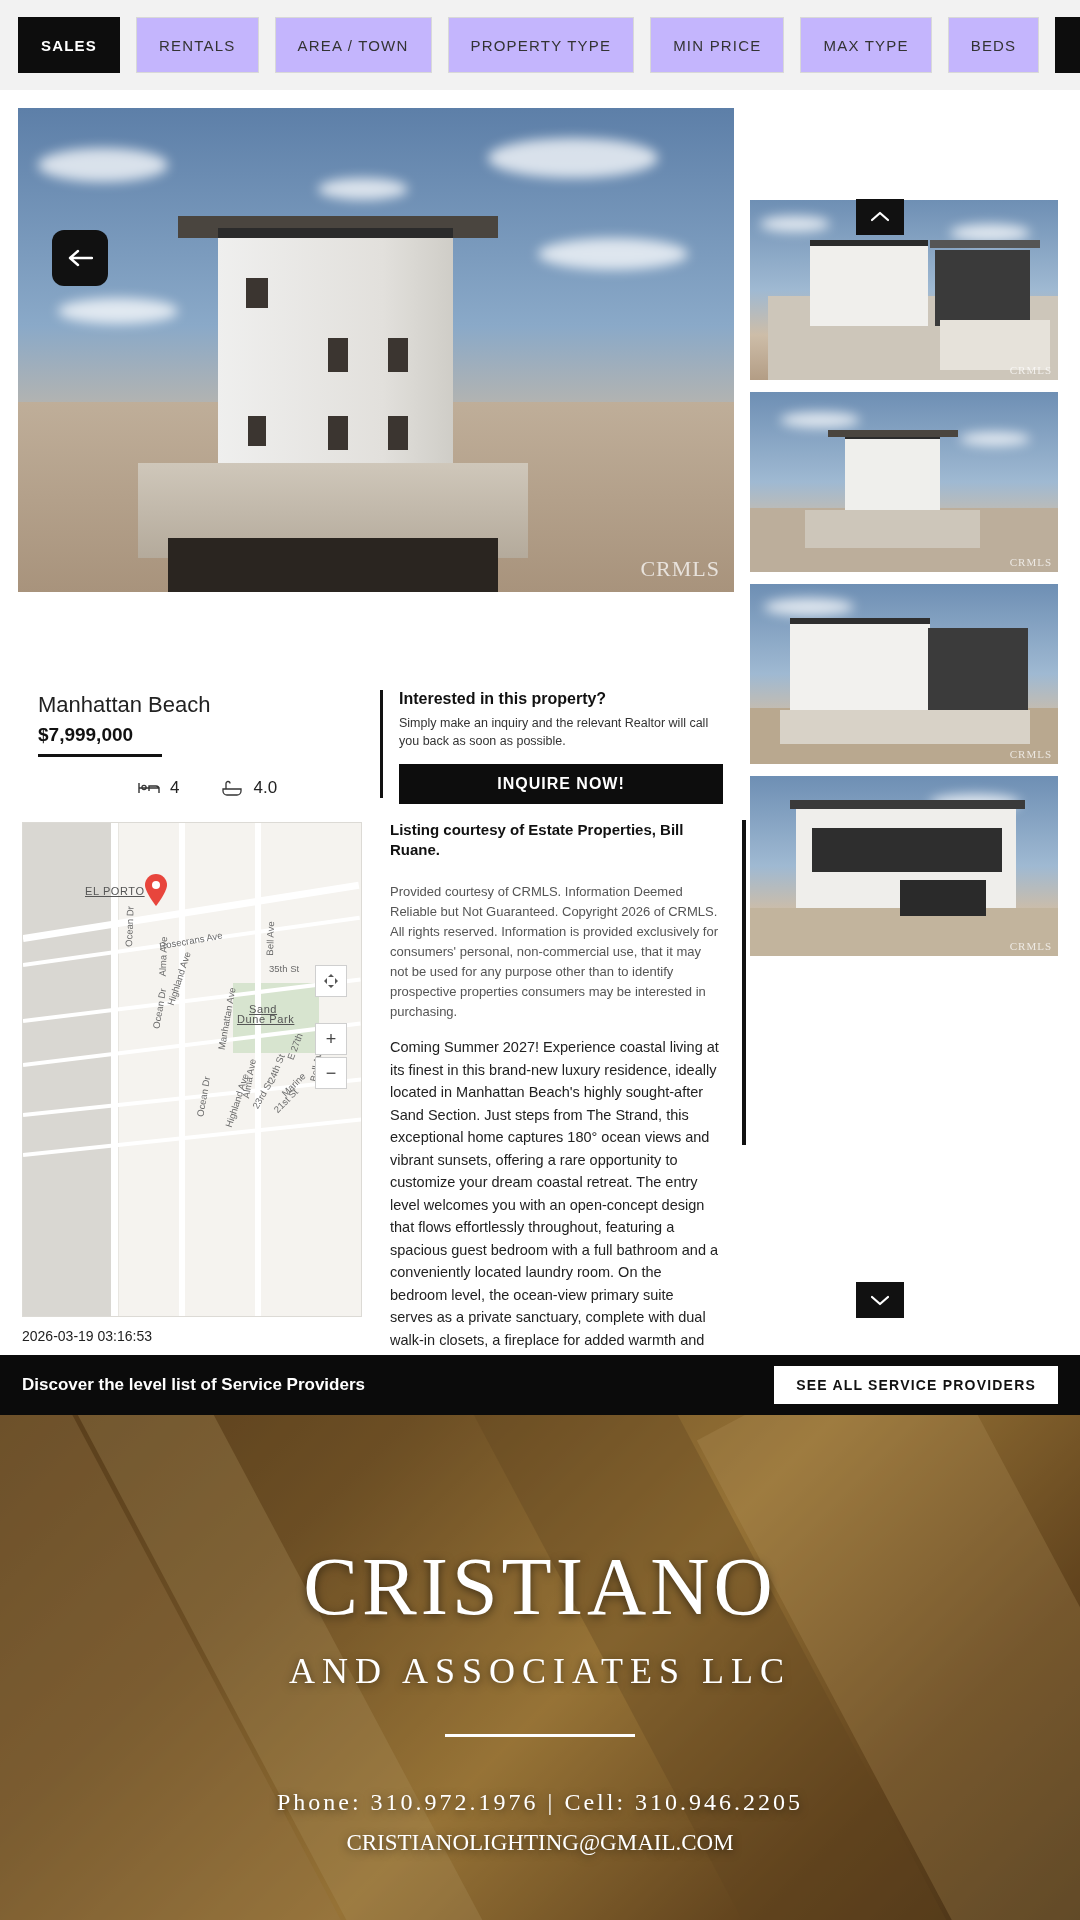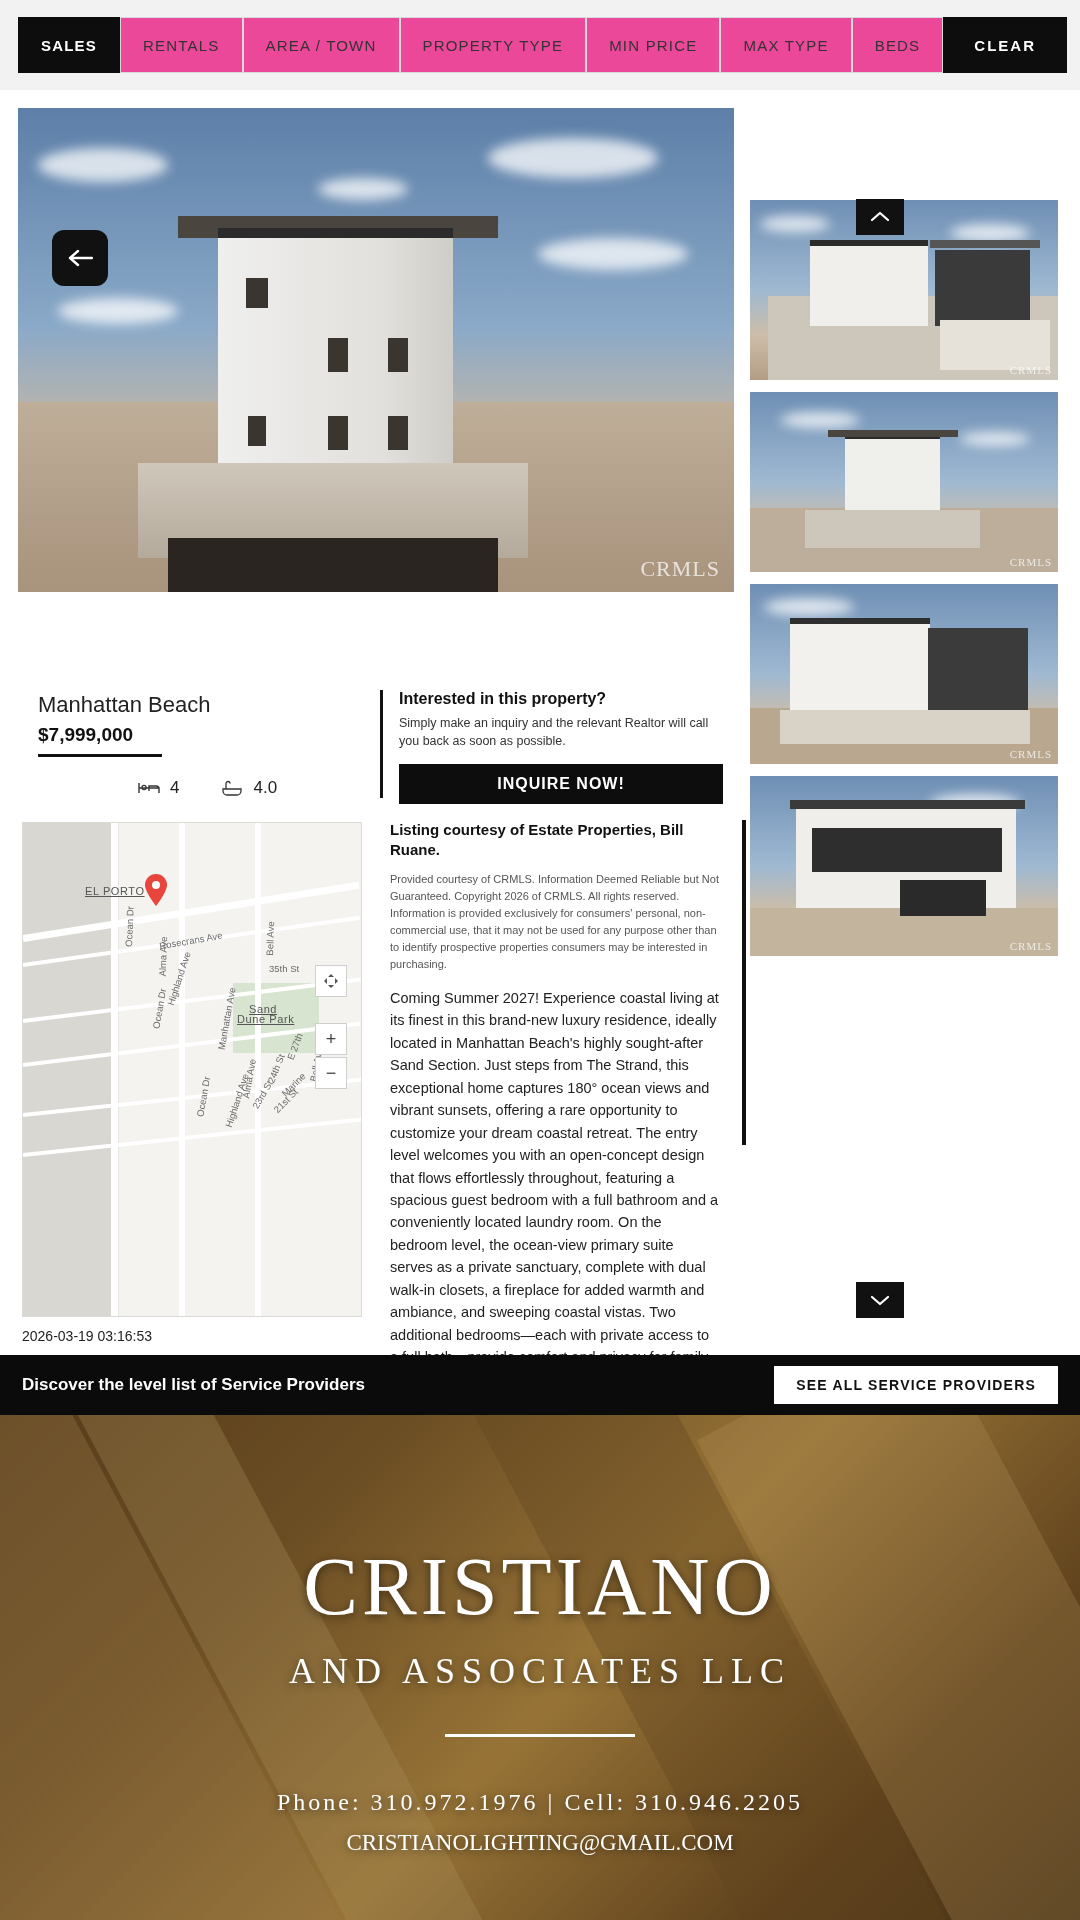--- a/index.html
+++ b/index.html
@@ -10,25 +10,25 @@
     overflow: hidden;
   }
 
   
   .filterbar {
     height: 90px;
     background: #f2f2f2;
     display: flex;
     align-items: center;
     padding: 0 18px;
-    gap: 0;
+    gap: 16px;
   }
   .filter-btn {
     height: 56px;
-    background: #ec4899;
+    background: #c4b5fd;
     border: 1px solid #d8d8d8;
     display: flex;
     align-items: center;
     justify-content: center;
     font-size: 15px;
     letter-spacing: 1.2px;
     color: #333;
     padding: 0 22px;
     white-space: nowrap;
     cursor: pointer;
@@ -142,21 +142,21 @@
   .map-ctrl {
     position:absolute; right:14px; background:#fff; border:1px solid #cfcfcf;
     width:32px; height:32px; display:flex; align-items:center; justify-content:center;
     font-size:18px; color:#444; cursor:pointer;
   }
   .timestamp { position:absolute; left:22px; top:1238px; font-size:14px; color:#222; }
 
   
   .desc { position:absolute; left:390px; top:730px; width:330px; }
   .desc-h { font-size:15px; font-weight:bold; color:#111; line-height:1.35; }
-  .disclaimer { font-size:11px; color:#555; line-height:1.55; margin-top:10px; }
+  .disclaimer { font-size:13px; color:#555; line-height:1.55; margin-top:21px; }
   .desc-body { font-size:14.5px; color:#222; line-height:1.55; margin-top:14px; }
   .desc-scroll {
     position:absolute; left:742px; top:730px; width:4px; height:325px; background:#111;
   }
 
   
   .banner {
     position:absolute; left:0; top:1265px; width:1080px; height:60px;
     background:#0b0b0b; display:flex; align-items:center; justify-content:space-between;
     padding: 0 22px;

